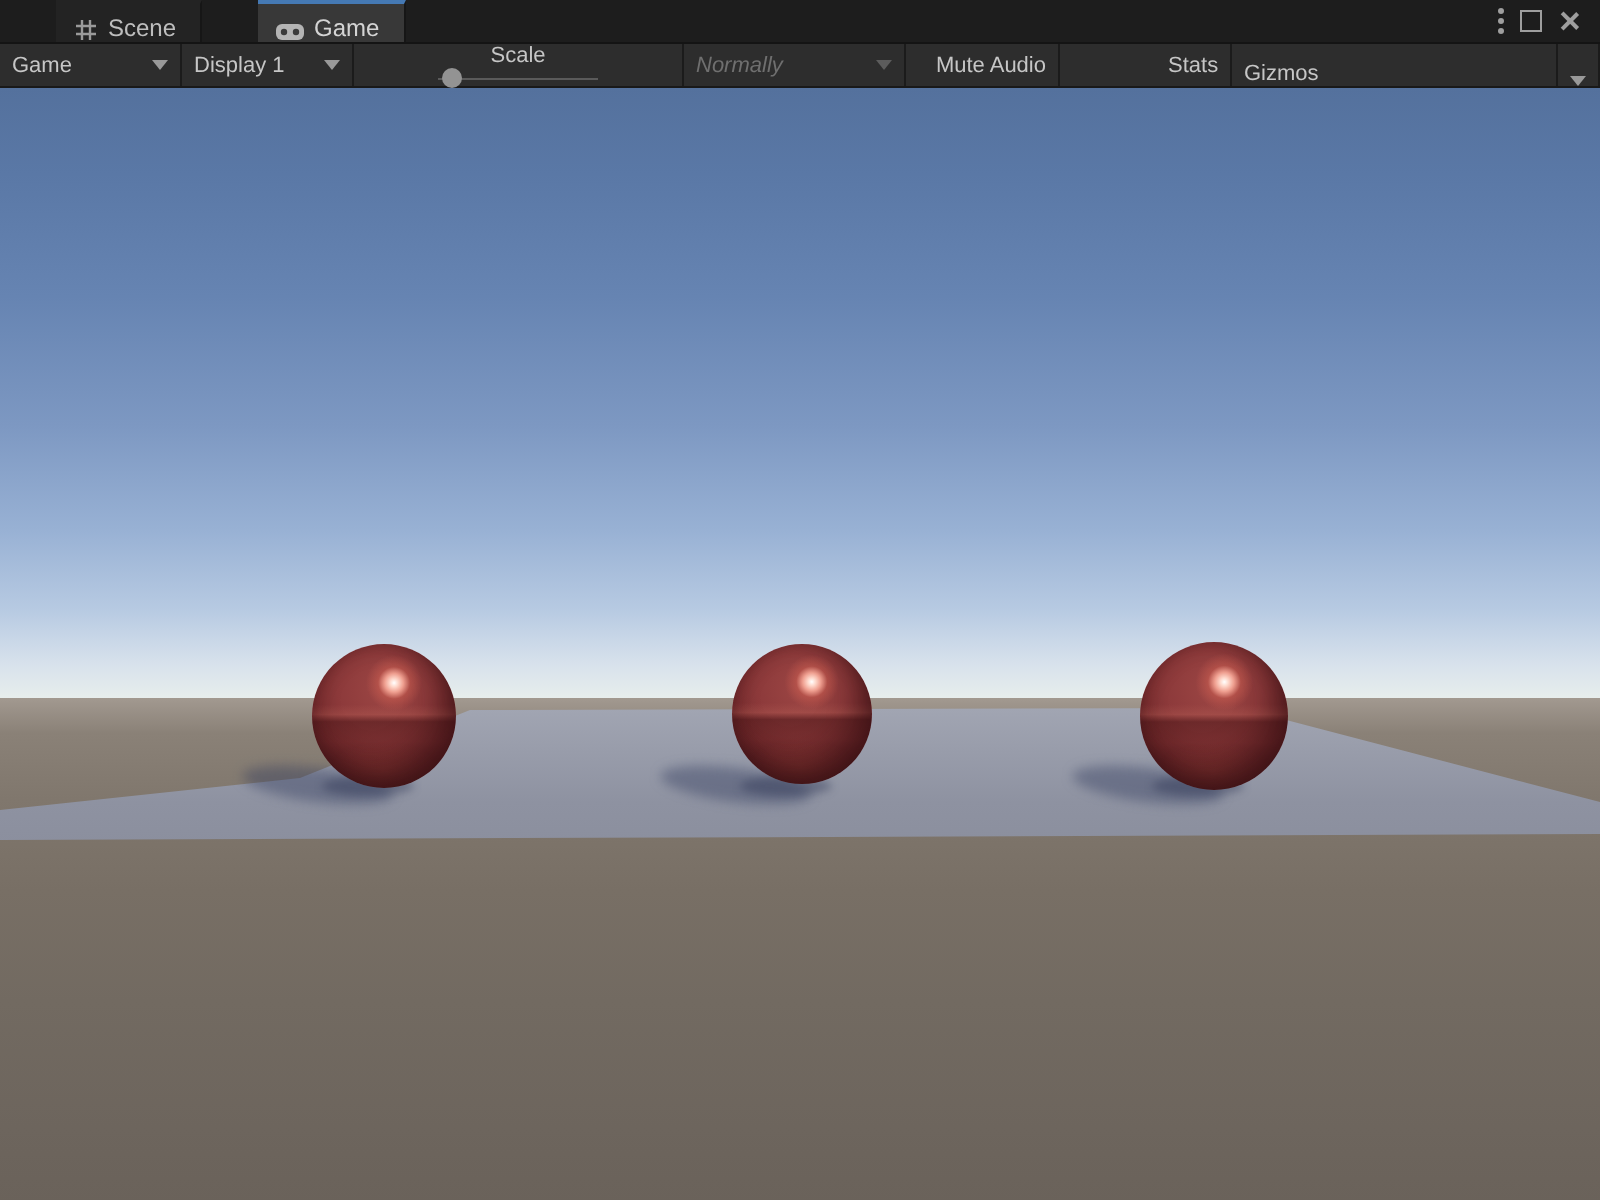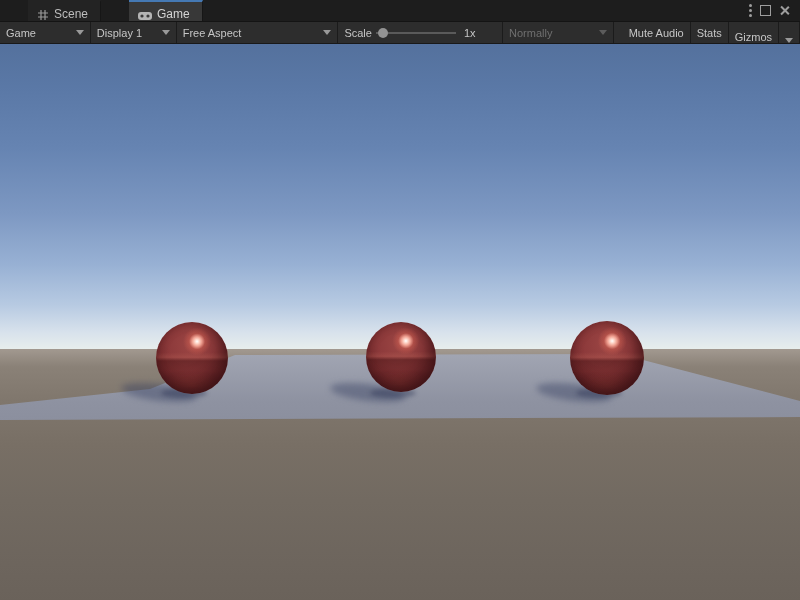--- a/index.html
+++ b/index.html
@@ -29,22 +29,22 @@
   
   .toolbar{height:21px;background:#2d2d2d;display:flex;align-items:stretch;
     border-bottom:1px solid #191919;box-sizing:content-box;}
   .tb-item{display:flex;align-items:center;box-sizing:border-box;
     border-right:1px solid #1b1b1b;padding:0 6px;white-space:nowrap;color:#c6c6c6;}
   .tb-item .lbl{flex:1;overflow:hidden;}
   .arrow{width:0;height:0;border-left:4px solid transparent;border-right:4px solid transparent;
     border-top:5px solid #999;margin-left:6px;flex:0 0 auto;}
   .disabled .lbl{color:#6f6f6f;} .disabled .arrow{border-top-color:#5c5c5c;}
   .w-game{width:91px;} .w-display{width:86px;justify-content:center;} .w-aspect{width:162px;}
-  .w-scale{width:165px;} .w-play{width:111px;} .w-mute{width:77px;justify-content:flex-end;}
-  .w-stats{width:38px;justify-content:flex-start;} .w-gizmos{flex:1;align-items:flex-end;}
+  .w-scale{width:165px;flex-direction:column;} .w-play{width:111px;font-style:italic;} .w-mute{width:77px;justify-content:flex-end;}
+  .w-stats{width:38px;justify-content:flex-start;margin-left:48px;} .w-gizmos{flex:1;align-items:flex-end;}
   .slider{position:relative;width:80px;height:10px;margin:0 4px;flex:0 0 auto;}
   .slider .track{position:absolute;left:0;right:0;top:4.5px;height:1.5px;background:#5a5a5a;}
   .slider .knob{position:absolute;top:0;left:2px;width:10px;height:10px;border-radius:50%;background:#939393;}
   .scale-val{margin-left:4px;}
   .mini-sep{width:1px;background:#1b1b1b;align-self:stretch;margin-left:6px;}
 
   
   .gameview{position:relative;width:800px;height:558px;overflow:hidden;background:#6a625a;}
   .sky{position:absolute;left:0;top:0;width:800px;height:307px;
     background:linear-gradient(to bottom,#54719d 0%,#5a78a6 14%,#6684b2 34%,
@@ -101,24 +101,20 @@
 
   <div class="toolbar">
     <div class="tb-item w-game">
       <span class="lbl">Game</span>
       <span class="arrow"></span>
     </div>
     <div class="tb-item w-display">
       <span class="lbl">Display 1</span>
       <span class="arrow"></span>
     </div>
-    <div class="tb-item w-aspect">
-      <span class="lbl">Free Aspect</span>
-      <span class="arrow"></span>
-    </div>
     <div class="tb-item w-scale">
       <span>Scale</span>
       <span class="slider">
         <span class="track"></span>
         <span class="knob"></span>
       </span>
       <span class="scale-val">1x</span>
     </div>
     <div class="tb-item w-play disabled">
       <span class="lbl">Normally</span>

